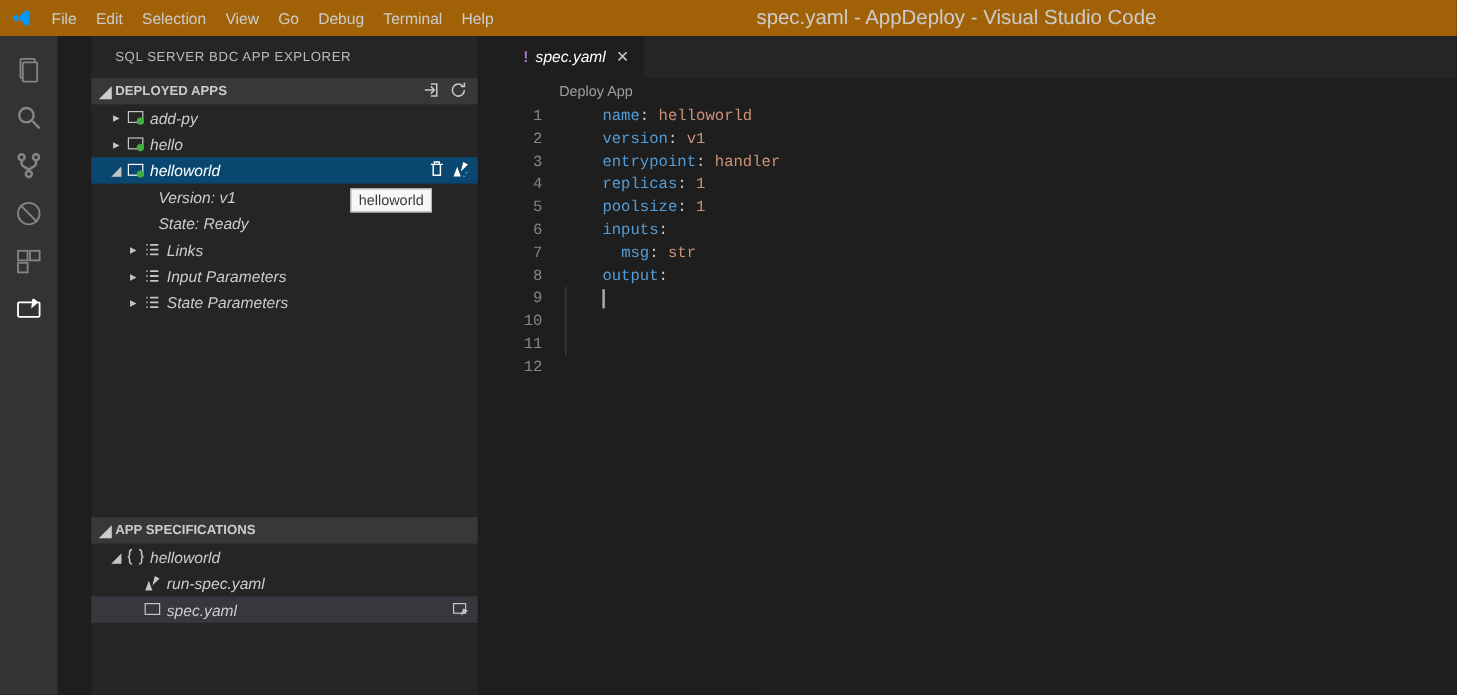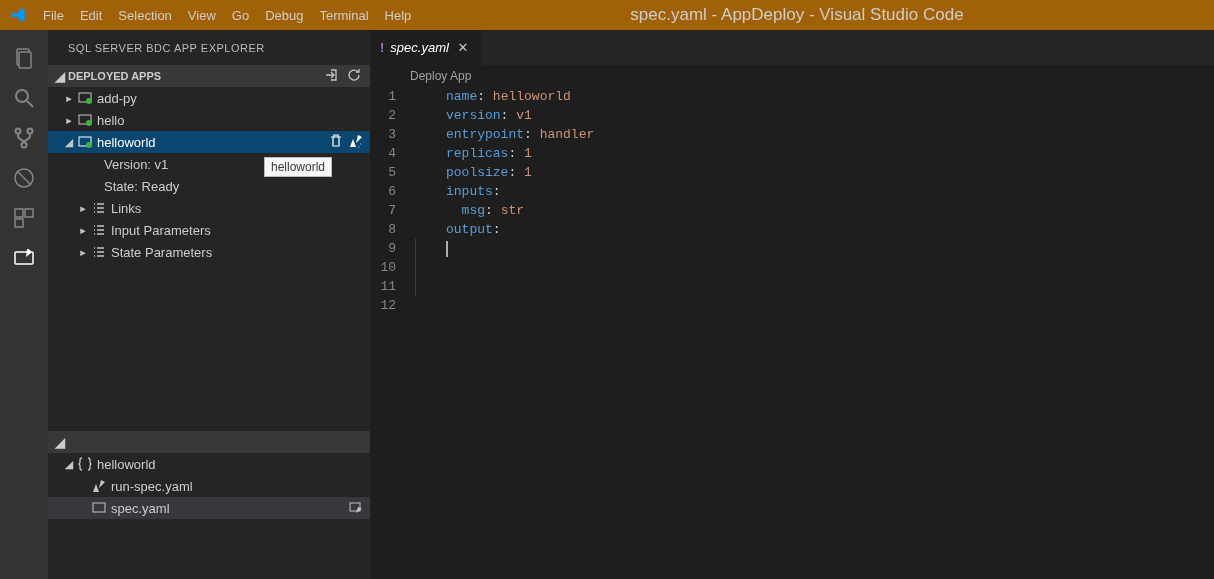--- a/index.html
+++ b/index.html
@@ -48,20 +48,21 @@
       font-size: 17px;
       width: 100%;
       text-align: center;
       pointer-events: none;
     }
     .window-title span { pointer-events: auto; display: inline-block; margin-left: 380px; }
     .main {
       flex: 1;
       display: flex;
       overflow: hidden;
+      gap: 28px;
     }
     .activitybar {
       width: 48px;
       background: #333333;
       display: flex;
       flex-direction: column;
       align-items: center;
       padding-top: 8px;
     }
     .activity-icon {
@@ -114,21 +115,21 @@
       padding-right: 6px;
       cursor: pointer;
       font-size: 13px;
       color: #cccccc;
       position: relative;
     }
     .tree-item.selected { background: #094771; color: #ffffff; }
     .tree-item .twistie { width: 14px; text-align: center; font-size: 11px; color: #c5c5c5; }
     .tree-item .icon { width: 18px; display: flex; align-items: center; justify-content: center; margin-right: 3px; }
     .tree-item .icon svg { width: 16px; height: 16px; }
-    .tree-item .label { flex: 1; white-space: nowrap; overflow: hidden; }
+    .tree-item .label { flex: 1; white-space: nowrap; overflow: hidden; font-style: italic; }
     .tree-item .row-actions { display: flex; gap: 4px; color: #ffffff; }
     .tree-item .row-actions svg { width: 16px; height: 16px; }
     .indent-1 { padding-left: 14px; }
     .indent-2 { padding-left: 28px; }
     .indent-3 { padding-left: 42px; }
     .tooltip {
       position: absolute;
       left: 216px;
       top: 26px;
       background: #f7f7f7;
@@ -378,20 +379,21 @@
             </svg>
           </span>
         <span class="label">State Parameters</span>
       </div>
     </div>
 
     <div class="sidebar-flex"></div>
 
     <div class="section-header">
       <span class="chev">◢</span>
+      <span class="label">APP SPECIFICATIONS</span>
     </div>
     <div class="tree" style="padding-bottom:60px">
       <div class="tree-item indent-1">
         <span class="twistie">◢</span>
         <span class="icon">
             <svg viewBox="0 0 16 16" fill="none" stroke="#c5c5c5" stroke-width="1.3">
               <path d="M5 2c-1 0-2 1-2 2v2c0 1-1 2-1 2 0 0 1 1 1 2v2c0 1 1 2 2 2M11 2c1 0 2 1 2 2v2c0 1 1 2 1 2 0 0-1 1-1 2v2c0 1-1 2-2 2"></path>
             </svg>
           </span>
         <span class="label">helloworld</span>

